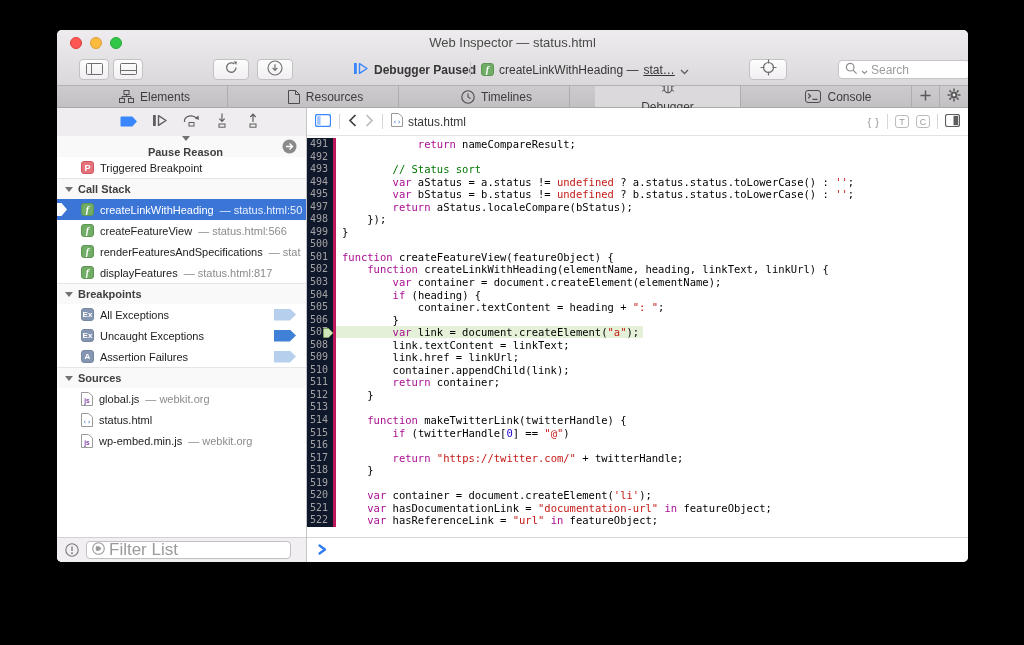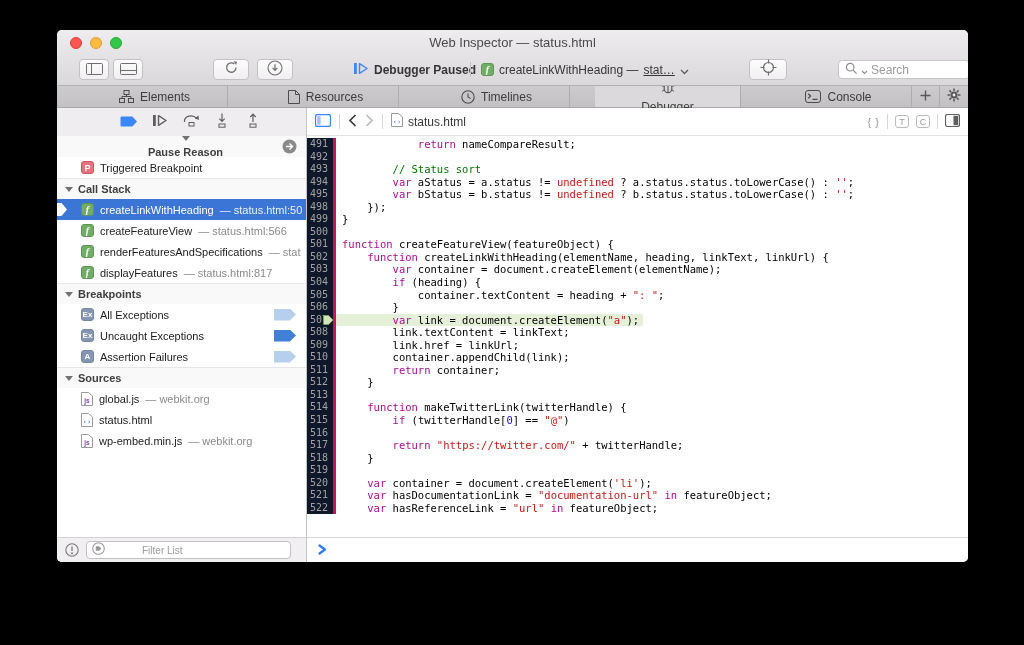--- a/index.html
+++ b/index.html
@@ -71,21 +71,21 @@
   .bp-toggle { position:absolute; right:10px; width:22px; height:12px;
                clip-path:polygon(0 0,72% 0,100% 50%,72% 100%,0 100%); }
   .bp-toggle.off { background:#b5cfec; }
   .bp-toggle.on { background:#4080d6; }
   .suffix { color:#8b8b8b; }
 
   .filter-bar { height:25px; flex:none; background:#f1eff1; border-top:1px solid #d3d1d3; position:relative; display:flex; align-items:center; }
   .info-btn { margin-left:8px; display:flex; }
   .filter-input { margin-left:7px; width:205px; height:18px; background:#fff; border:1px solid #c2c0c2; border-radius:4px;
                   display:flex; align-items:center; gap:4px; padding:0 5px; }
-  .filter-input .ph { font-size:10px; color:#9b9b9b;margin-left:33px; }
+  .filter-input .ph { font-size:17px; color:#9b9b9b; }
 
   
   .content { flex:1; display:flex; flex-direction:column; min-width:0; background:#fff; }
   .navbar { height:28px; flex:none; border-bottom:1px solid #e4e2e4; display:flex; align-items:center; padding:0 8px; gap:8px; }
   .nav-div { width:1px; height:15px; background:#d8d6d8; }
   .navfile { display:flex; align-items:center; gap:5px; font-size:12px; color:#363636; }
   .nav-right { margin-left:auto; display:flex; align-items:center; gap:7px; color:#9a9a9a; }
   .brace-ic { font-size:11px; color:#9a9a9a; letter-spacing:1px; }
   .boxletter { width:14px; height:13px; border:1px solid #bcbabc; border-radius:3px; font-size:9px; color:#9a9a9a;
                display:flex; align-items:center; justify-content:center; }
@@ -454,20 +454,24 @@
             </div>
             <div class="cline">
               <div class="gutter">494</div>
               <div class="codetext"><span>        </span><span class="tok-k">var</span><span> aStatus = a.status != </span><span class="tok-s">undefined</span><span> ? a.status.status.toLowerCase() : </span><span class="tok-s">''</span><span>;</span></div>
             </div>
             <div class="cline">
               <div class="gutter">495</div>
               <div class="codetext"><span>        </span><span class="tok-k">var</span><span> bStatus = b.status != </span><span class="tok-s">undefined</span><span> ? b.status.status.toLowerCase() : </span><span class="tok-s">''</span><span>;</span></div>
             </div>
             <div class="cline">
+              <div class="gutter">497</div>
+              <div class="codetext"><span>        </span><span class="tok-k">return</span><span> aStatus.localeCompare(bStatus);</span></div>
+            </div>
+            <div class="cline">
               <div class="gutter">498</div>
               <div class="codetext"><span>    });</span></div>
             </div>
             <div class="cline">
               <div class="gutter">499</div>
               <div class="codetext"><span>}</span></div>
             </div>
             <div class="cline">
               <div class="gutter">500</div>
               <div class="codetext"></div>

